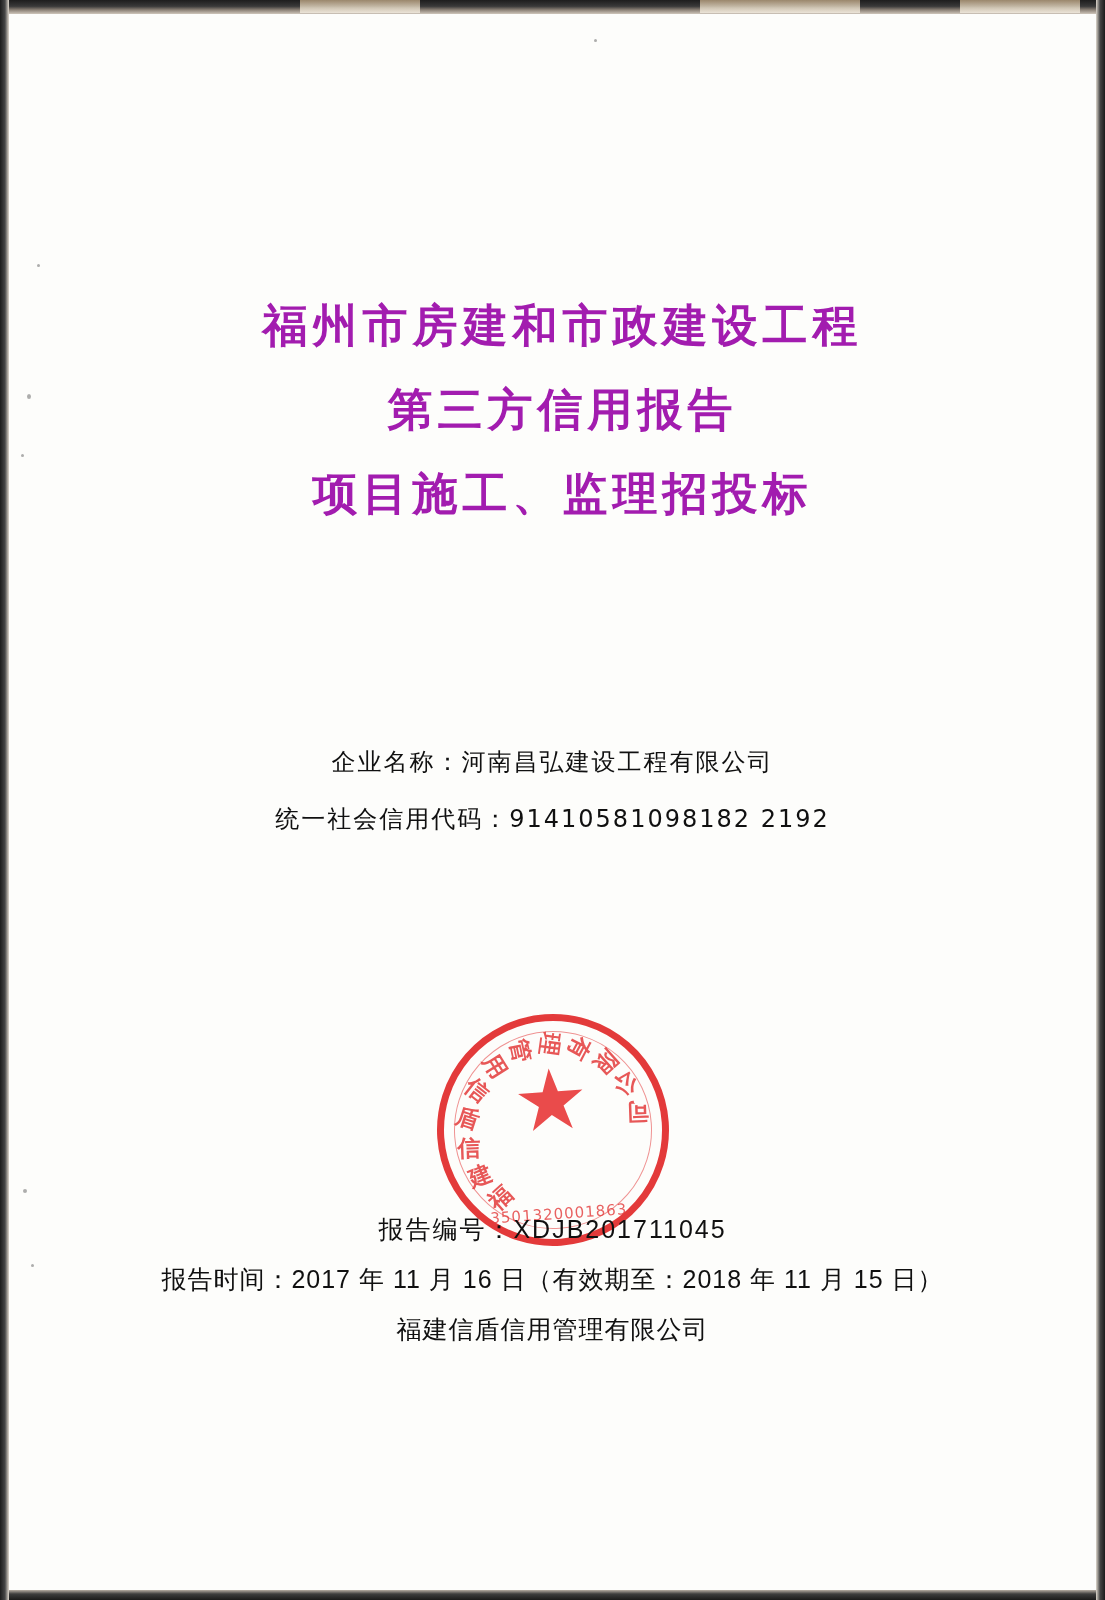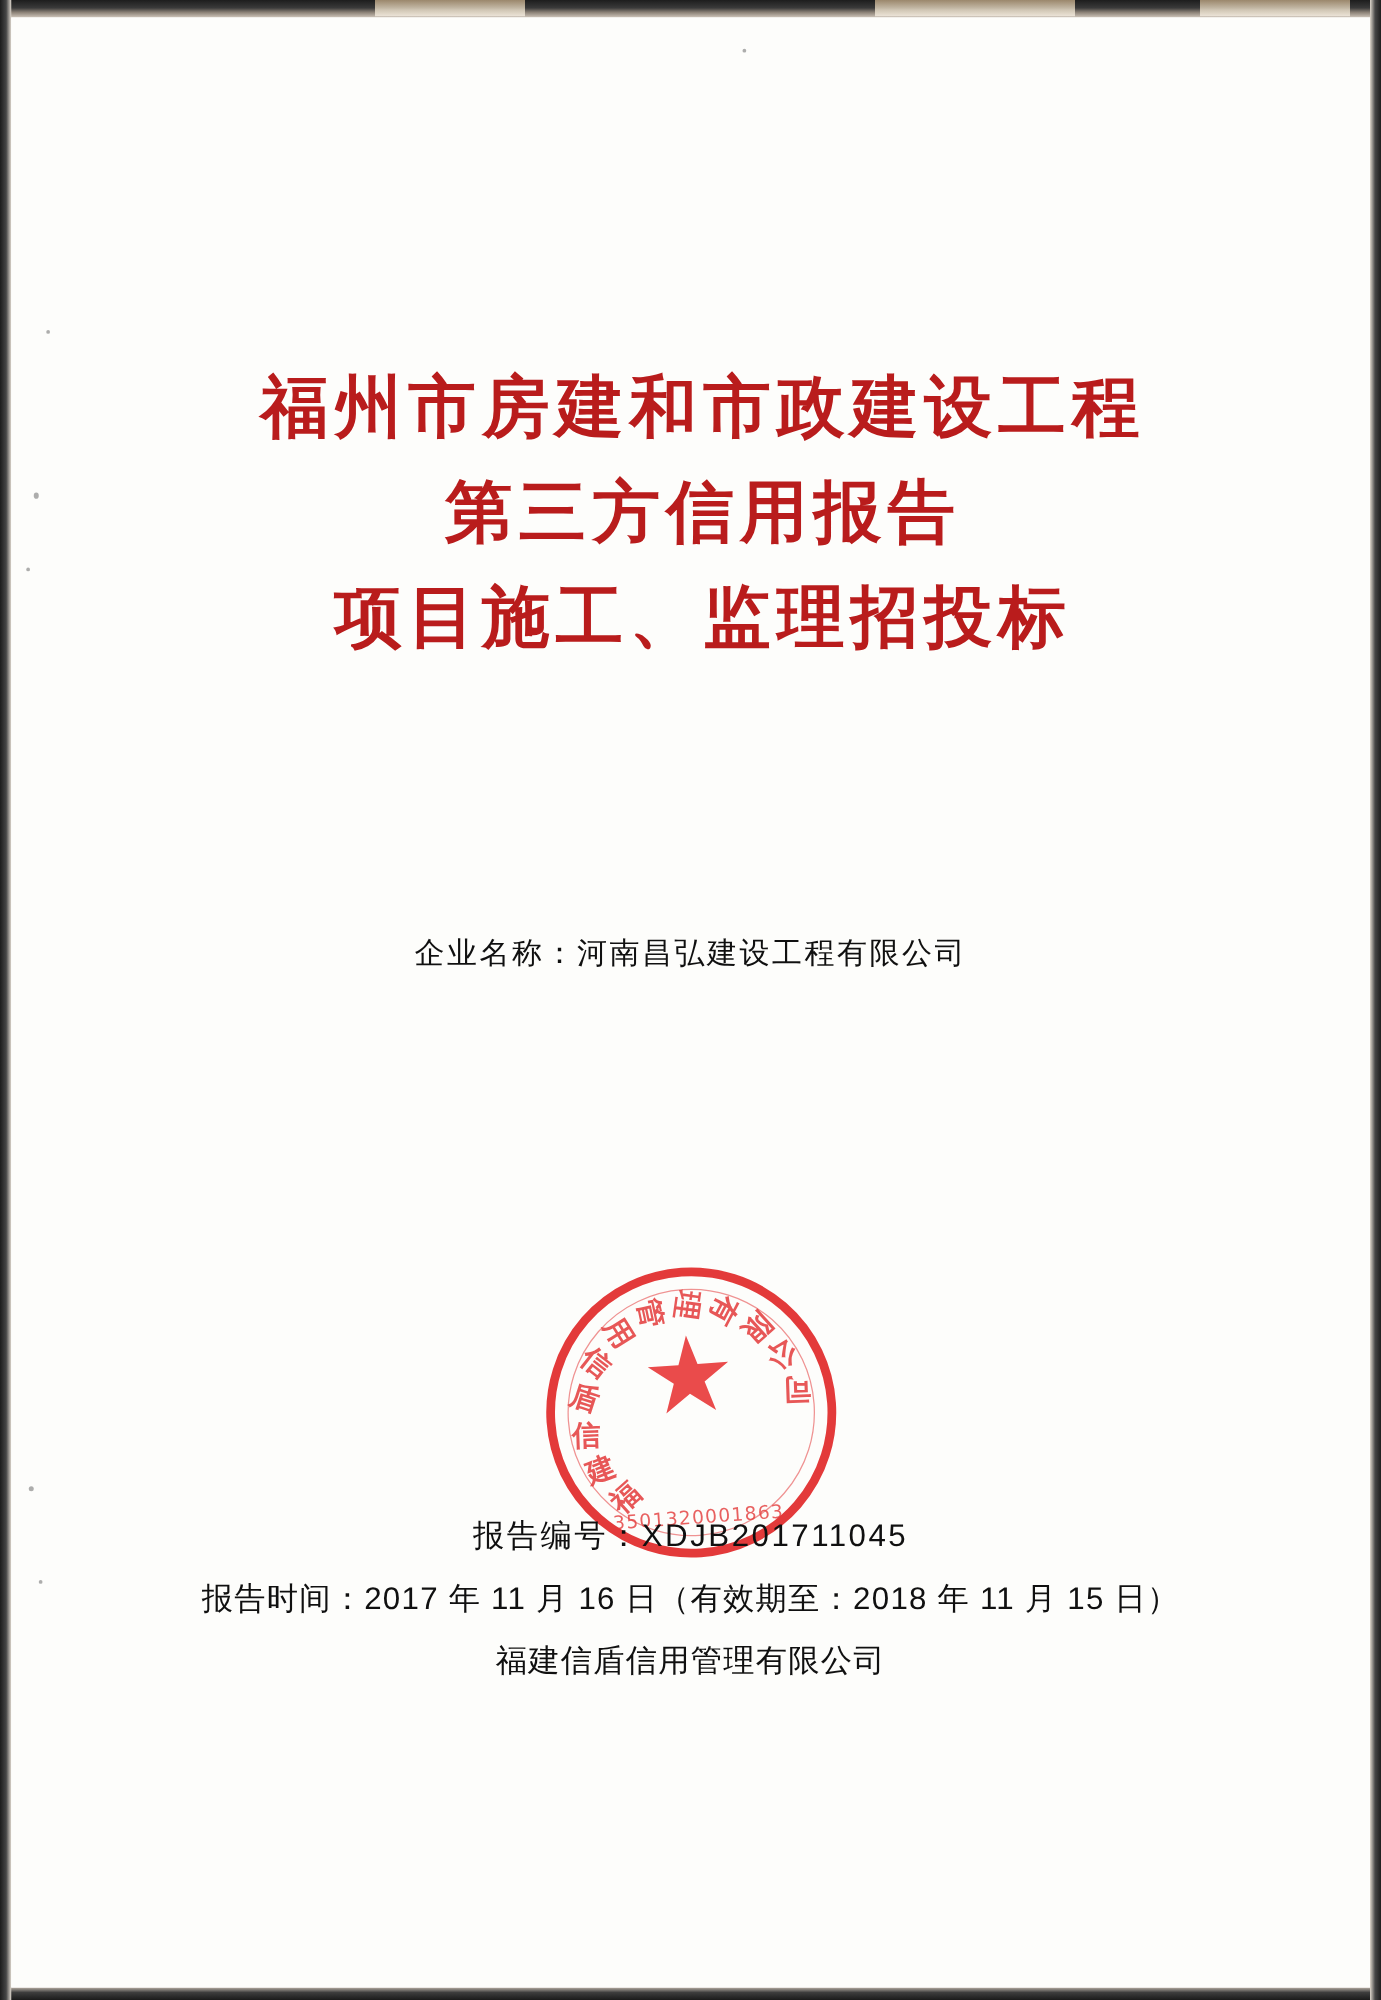--- a/index.html
+++ b/index.html
@@ -60,24 +60,24 @@
     opacity: .55;
   }
 
   .title-block {
     position: absolute;
     top: 270px;
     left: 0; right: 0;
     text-align: center;
   }
   .title-line {
-    font-size: 54px;
+    font-size: 45px;
     font-weight: 700;
     letter-spacing: 5px;
-    color: #b91c1c;
+    color: #a21caf;
     line-height: 84px;
     font-family: "DejaVu Sans", "Liberation Sans", sans-serif;
     padding-left: 20px;
   }
 
   .company-block {
     position: absolute;
     top: 720px;
     left: 0; right: 0;
     text-align: center;
@@ -201,20 +201,21 @@
     <div class="speck" style="left:585px;top:25px;width:3px;height:3px;"></div>
 
     <div class="title-block">
       <div class="title-line">福州市房建和市政建设工程</div>
       <div class="title-line">第三方信用报告</div>
       <div class="title-line">项目施工、监理招投标</div>
     </div>
 
     <div class="company-block">
       <div class="company-line">企业名称：河南昌弘建设工程有限公司</div>
+      <div class="company-line">统一社会信用代码：91410581098182 2192</div>
     </div>
 
     <div class="seal-wrap">
       <div class="seal">
         <div class="seal-text">
           <span style="transform: rotate(-128deg) translate(0,-96px) rotate(90deg);">福</span>
           <span style="transform: rotate(-108deg) translate(0,-96px) rotate(90deg);">建</span>
           <span style="transform: rotate(-88deg) translate(0,-96px) rotate(90deg);">信</span>
           <span style="transform: rotate(-68deg) translate(0,-96px) rotate(90deg);">盾</span>
           <span style="transform: rotate(-48deg) translate(0,-96px) rotate(90deg);">信</span>

